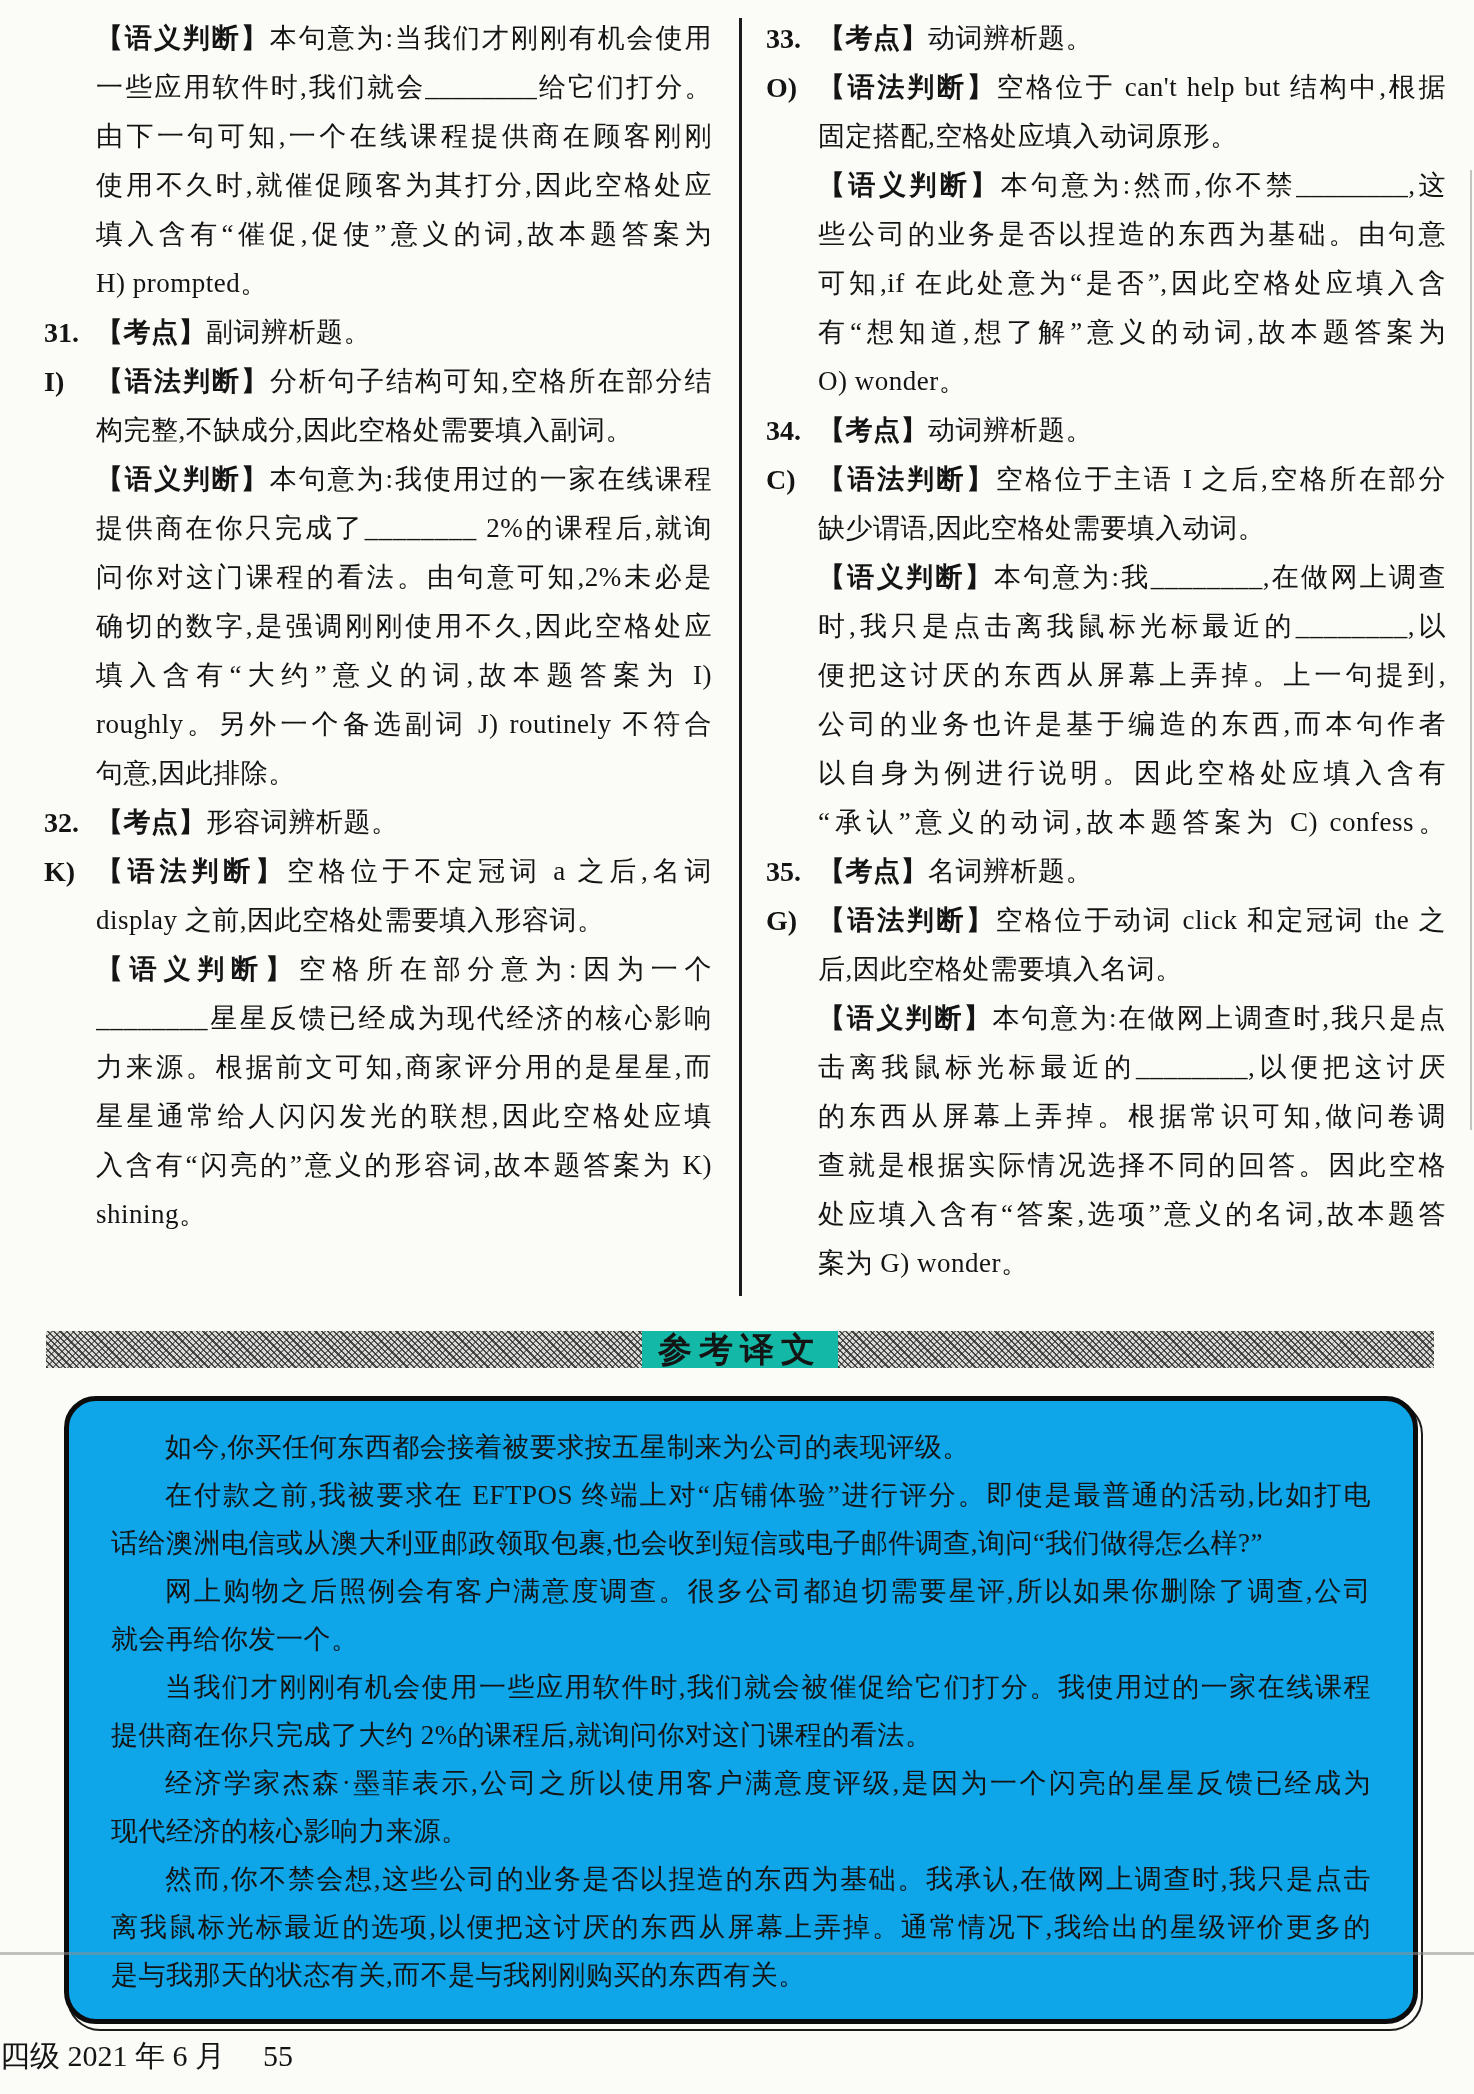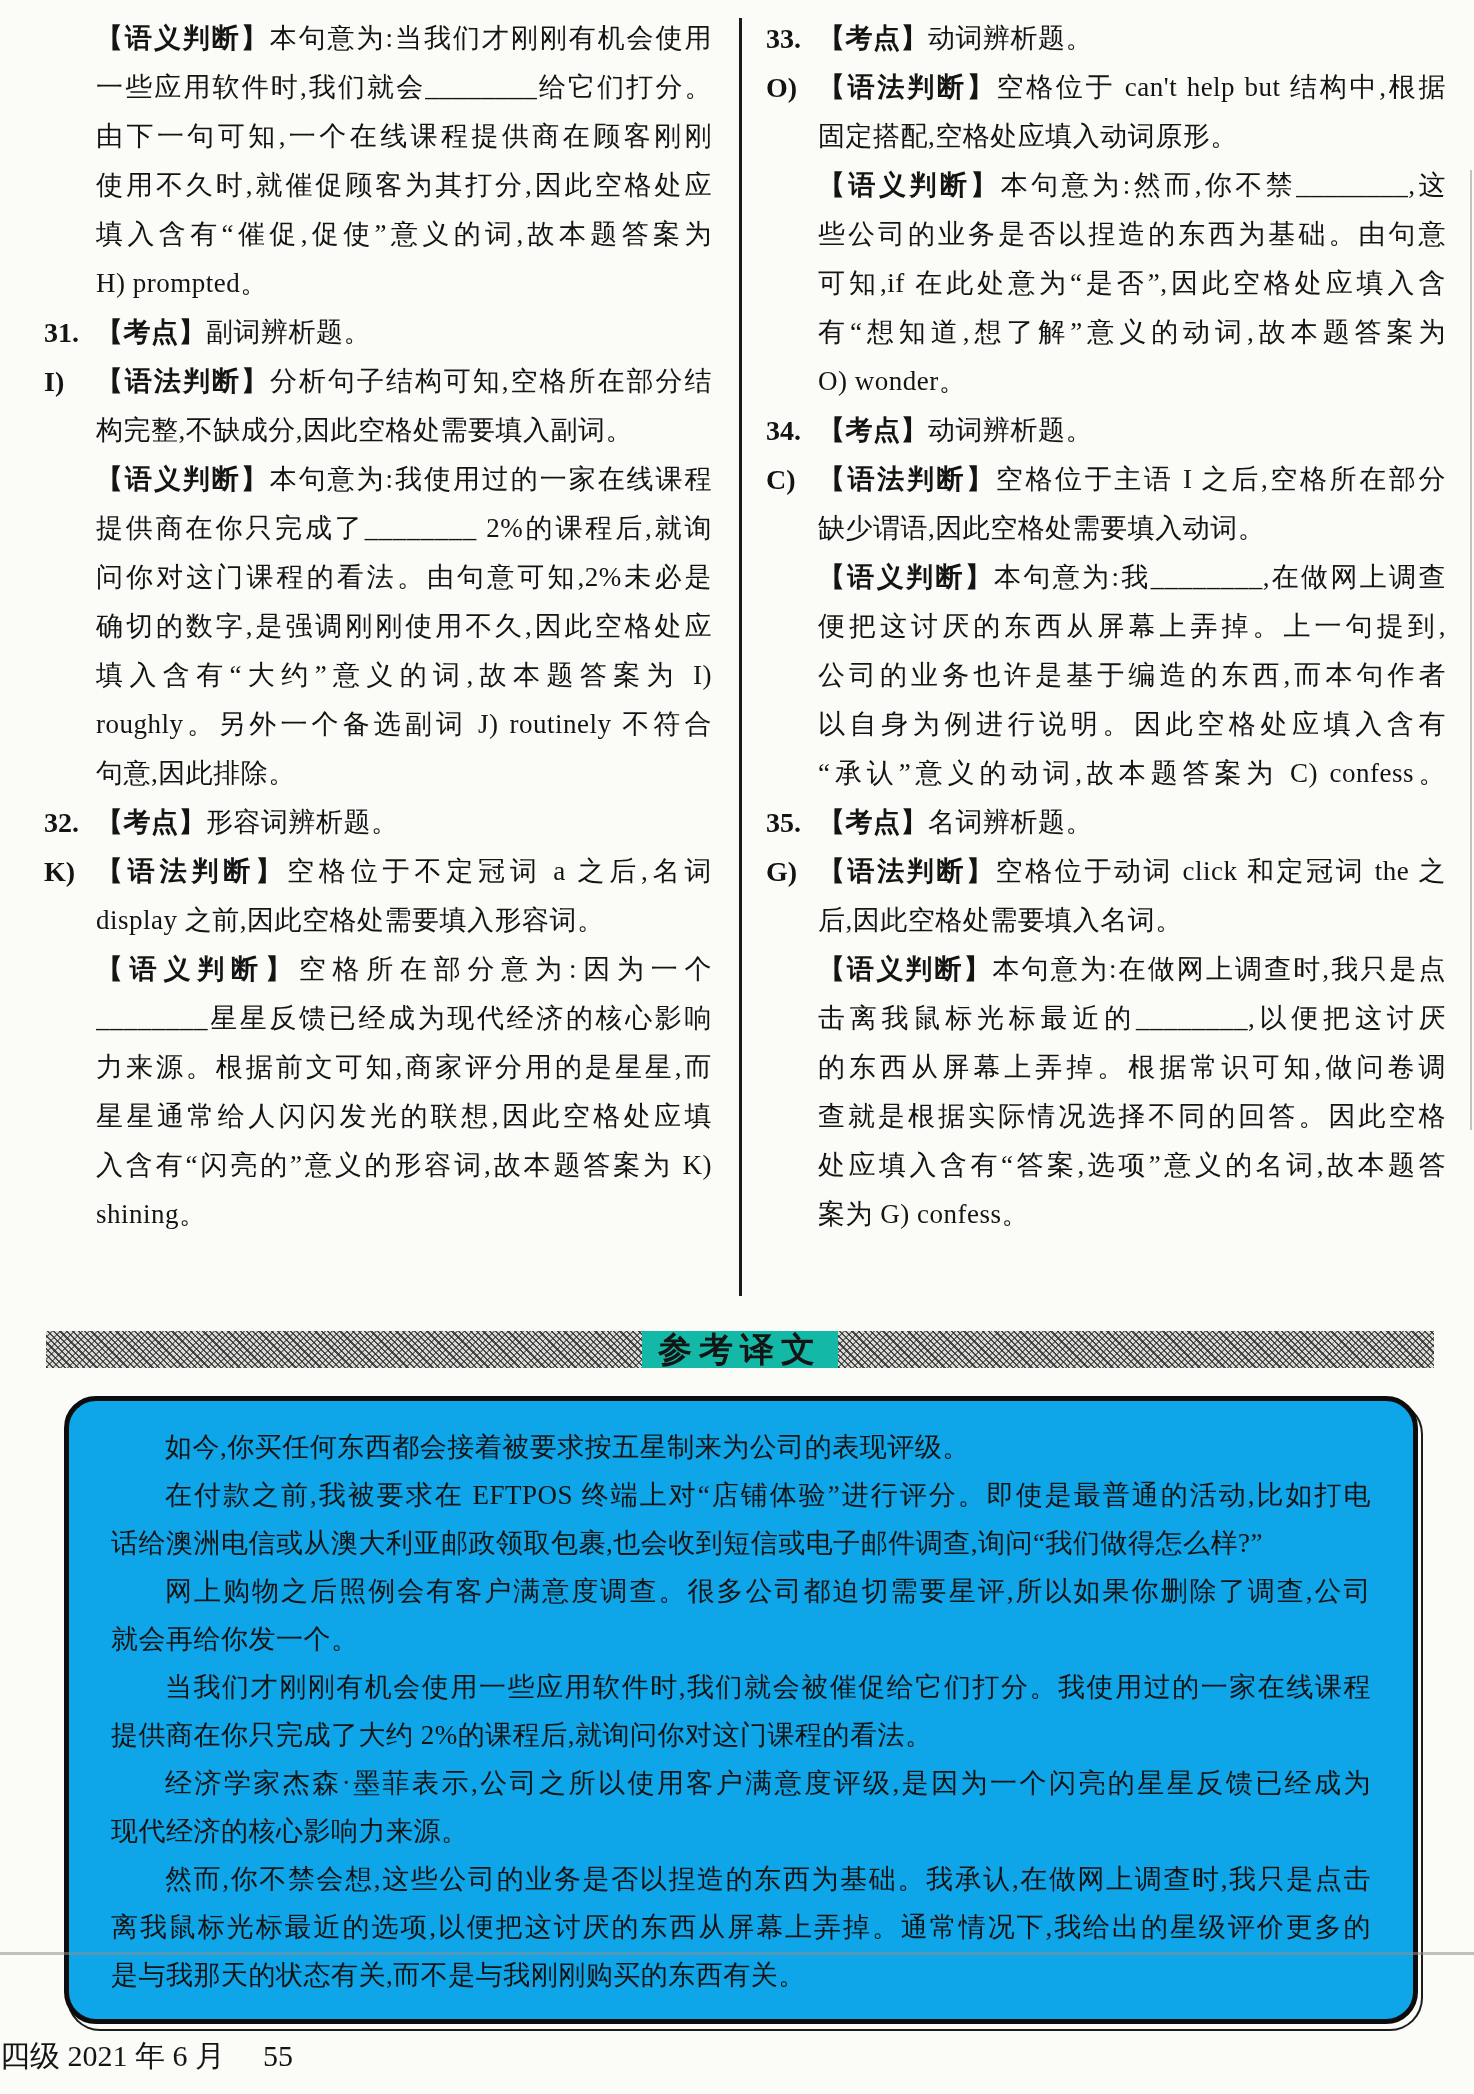--- a/index.html
+++ b/index.html
@@ -137,20 +137,21 @@
       <div class="bd">
         <div class="ln nj"><b>【考点】</b>动词辨析题。</div>
       </div>
     </div>
     <div class="blk">
       <div class="mk">C)</div>
       <div class="bd">
         <div class="ln"><b>【语法判断】</b>空格位于主语 I 之后,空格所在部分</div>
         <div class="ln nj">缺少谓语,因此空格处需要填入动词。</div>
         <div class="ln"><b>【语义判断】</b>本句意为:我________,在做网上调查</div>
+        <div class="ln">时,我只是点击离我鼠标光标最近的________,以</div>
         <div class="ln">便把这讨厌的东西从屏幕上弄掉。上一句提到,</div>
         <div class="ln">公司的业务也许是基于编造的东西,而本句作者</div>
         <div class="ln">以自身为例进行说明。因此空格处应填入含有</div>
         <div class="ln">“承认”意义的动词,故本题答案为 C) confess。</div>
       </div>
     </div>
     <div class="blk">
       <div class="mk">35.</div>
       <div class="bd">
         <div class="ln nj"><b>【考点】</b>名词辨析题。</div>
@@ -159,21 +160,21 @@
     <div class="blk">
       <div class="mk">G)</div>
       <div class="bd">
         <div class="ln"><b>【语法判断】</b>空格位于动词 click 和定冠词 the 之</div>
         <div class="ln nj">后,因此空格处需要填入名词。</div>
         <div class="ln"><b>【语义判断】</b>本句意为:在做网上调查时,我只是点</div>
         <div class="ln">击离我鼠标光标最近的________,以便把这讨厌</div>
         <div class="ln">的东西从屏幕上弄掉。根据常识可知,做问卷调</div>
         <div class="ln">查就是根据实际情况选择不同的回答。因此空格</div>
         <div class="ln">处应填入含有“答案,选项”意义的名词,故本题答</div>
-        <div class="ln nj">案为 G) confess。</div>
+        <div class="ln nj">案为 G) wonder。</div>
       </div>
     </div>
   </div>
 
 <div class="band">
   <div class="hatch"></div>
   <div class="band-title">参考译文</div>
   <div class="hatch"></div>
 </div>
 

